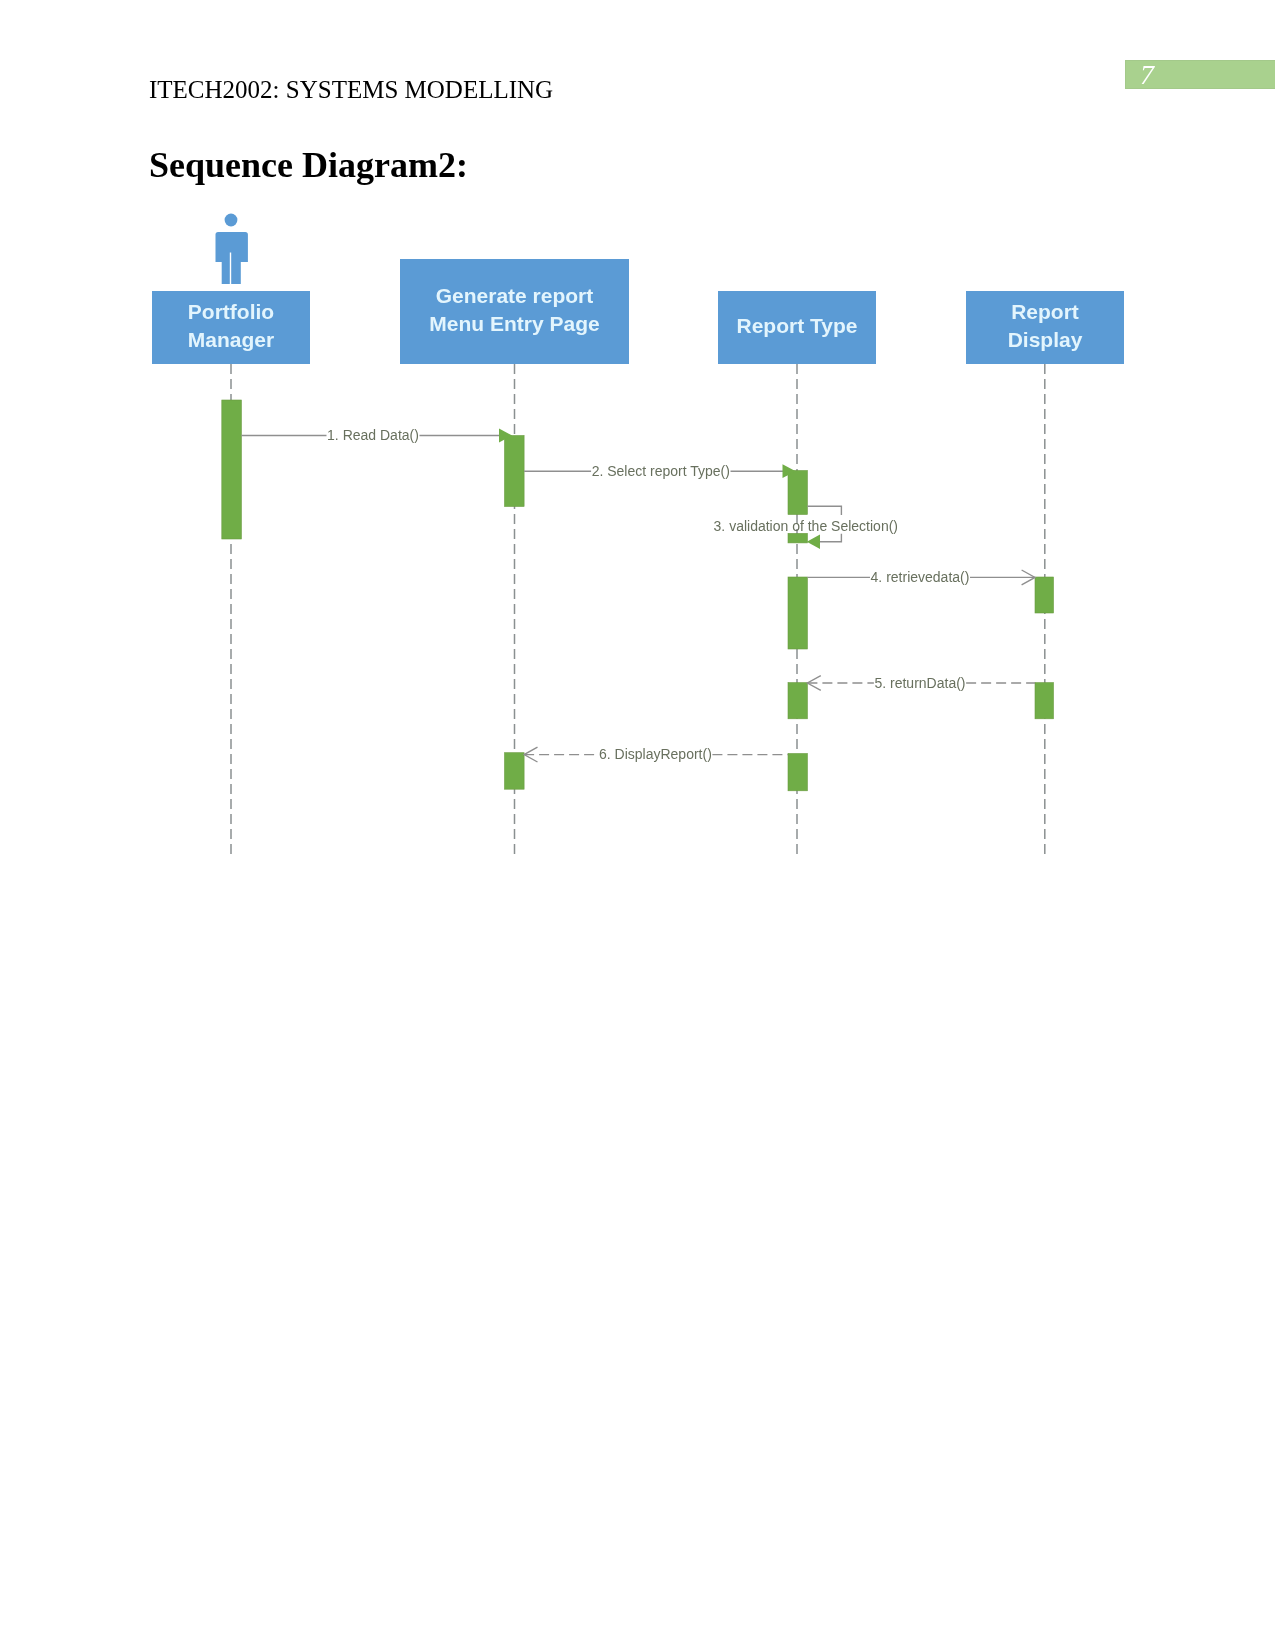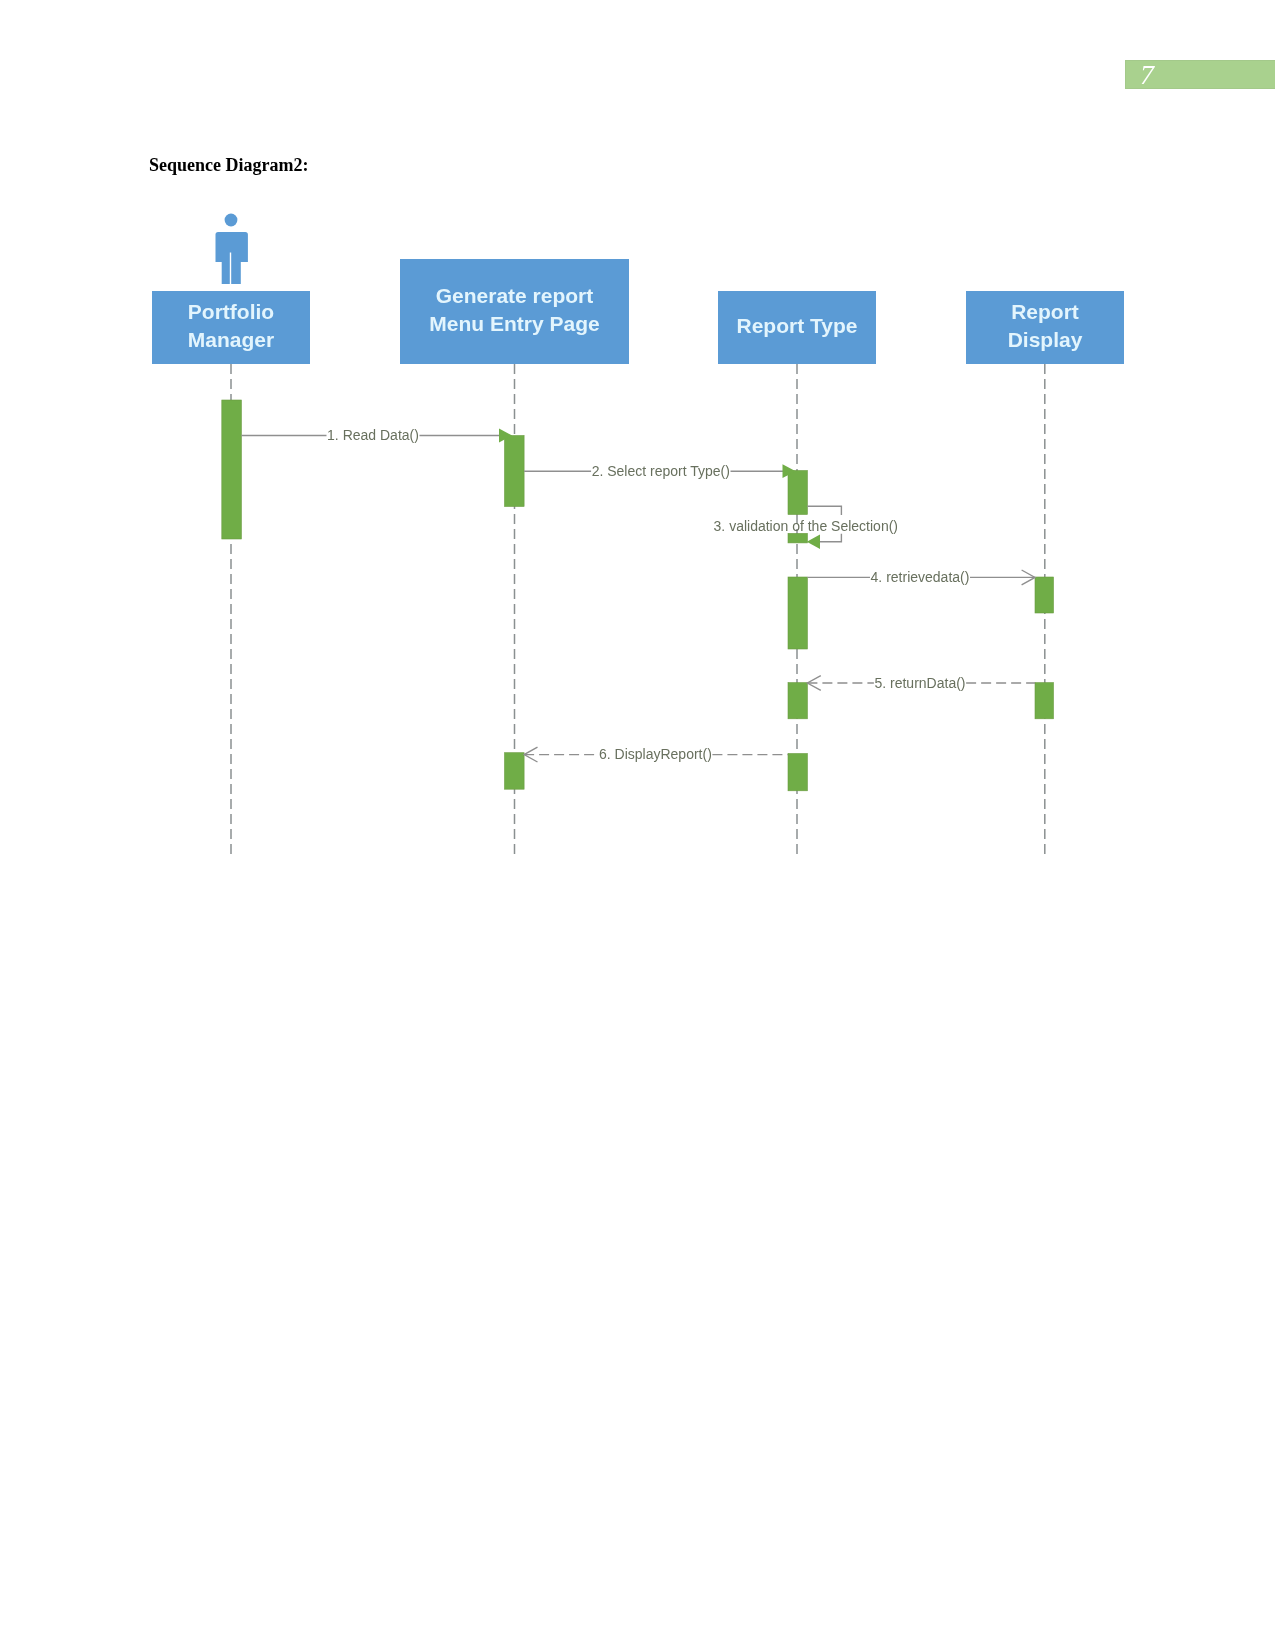--- a/index.html
+++ b/index.html
@@ -6,31 +6,32 @@
   html,body{margin:0;padding:0;}
   body{width:1275px;height:1651px;background:#ffffff;position:relative;overflow:hidden;
        font-family:"Liberation Serif",serif;-webkit-font-smoothing:antialiased;}
   .page{position:absolute;left:0;top:0;width:1275px;height:1651px;}
   .pagenum-bar{position:absolute;left:1125px;top:60px;width:150px;height:29px;background:#a9d18e;
                box-shadow:inset 1px 1px 0 0 #a3c98a, inset 0 -1px 0 0 #a3c98a;filter:blur(0.5px);}
   .pagenum{position:absolute;left:1140px;top:60px;height:29px;color:#ffffff;
            font-family:"Liberation Serif",serif;font-size:28px;line-height:29px;font-style:italic;
            filter:blur(0.45px);}
   .doc-title{position:absolute;left:149px;top:76px;font-size:25px;color:#000000;line-height:28px;}
-  .section-title{position:absolute;left:149px;top:150px;font-size:18px;font-weight:bold;color:#000000;line-height:31px;text-align:center;}
+  .section-title{position:absolute;left:149px;top:150px;font-size:36px;font-weight:bold;color:#000000;line-height:31px;text-align:center;}
   #diagram{position:absolute;left:0;top:0;filter:blur(0.65px);}
   .bx-label{font-family:"Liberation Sans",sans-serif;font-weight:bold;font-size:21px;fill:#e3f5fd;}
   .msg-label{font-family:"Liberation Sans",sans-serif;font-size:14px;fill:#68705e;}
 </style>
 </head>
 <body>
 
 <div class="page">
   <div class="pagenum-bar"></div>
   <div class="pagenum">7</div>
+  <div class="doc-title">ITECH2002: SYSTEMS MODELLING</div>
   <div class="section-title">Sequence Diagram2:</div>
   <svg id="diagram" width="1275" height="900" viewBox="0 0 1275 900">
       <g>
         <line x1="231" y1="364" x2="231" y2="857" stroke="#8a9091" stroke-width="1.5" stroke-dasharray="10 5"></line>
         <line x1="514.5" y1="364" x2="514.5" y2="857" stroke="#8a9091" stroke-width="1.5" stroke-dasharray="10 5"></line>
         <line x1="797" y1="364" x2="797" y2="857" stroke="#8a9091" stroke-width="1.5" stroke-dasharray="10 5"></line>
         <line x1="1044.8" y1="364" x2="1044.8" y2="857" stroke="#8a9091" stroke-width="1.5" stroke-dasharray="10 5"></line>
       </g>
       <g>
         <circle cx="231" cy="220" r="6.4" fill="#5b9bd5"></circle>

